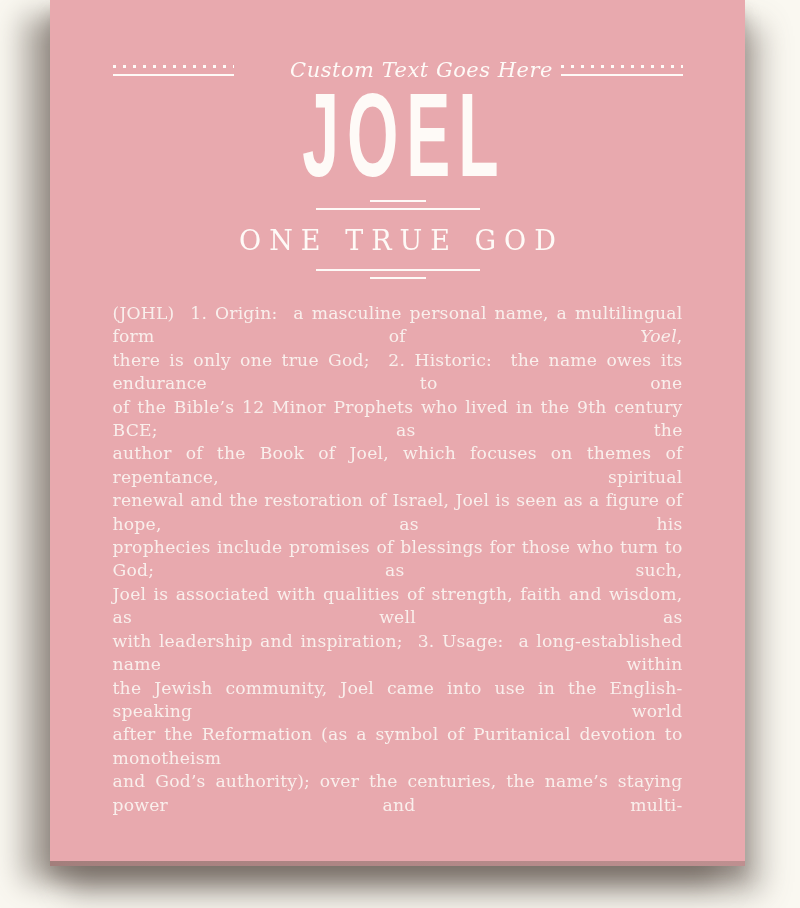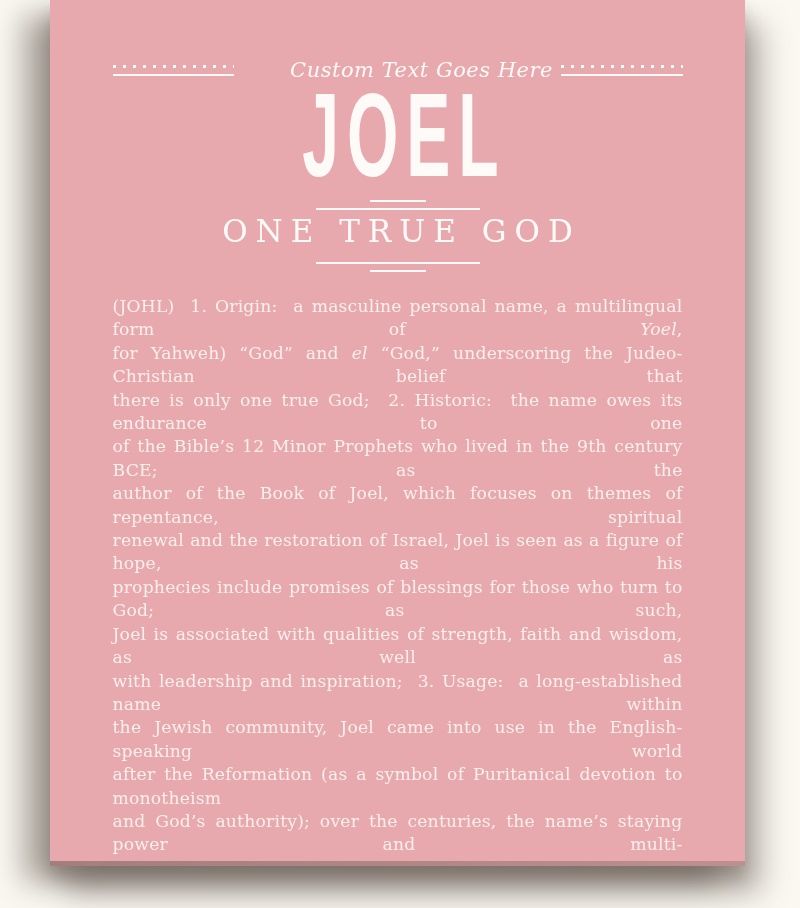--- a/index.html
+++ b/index.html
@@ -53,21 +53,21 @@
   }
 
   
   .dbl{display:flex;flex-direction:column;align-items:center;gap:6px;}
   .dbl .short{width:56px;height:2px;background:var(--white);}
   .dbl .long{width:164px;height:2px;background:var(--white);}
   .div-a{margin-top:20px;}
   .div-b{margin-top:13px;}
 
   .meaning{
-    margin-top:3px;font-size:31px;color:var(--white);
+    margin-top:15px;font-size:27px;color:var(--white);
     letter-spacing:8px;padding-left:8px;white-space:nowrap;
   }
 
   
   .definition{margin-top:23px;width:570px;color:var(--soft);font-size:17.2px;}
   .def-line{
     text-align:justify;text-align-last:justify;-moz-text-align-last:justify;
     line-height:23.4px;letter-spacing:0.2px;
   }
   .def-line i{font-style:italic;}
@@ -102,21 +102,20 @@
 
       <div class="meaning">ONE TRUE GOD</div>
 
       <div class="dbl div-b">
         <div class="long"></div>
         <div class="short"></div>
       </div>
 
       <div class="definition">
           <div class="def-line"><span>(JOHL)&nbsp; 1. Origin:&nbsp; a masculine personal name, a multilingual form of </span><i>Yoel</i><span>,</span></div>
-          <div class="def-line"><span>for Yahweh) “God” and </span><i>el</i><span> “God,” underscoring the Judeo-Christian belief that</span></div>
           <div class="def-line"><span>there is only one true God;&nbsp; 2. Historic:&nbsp; the name owes its endurance to one</span></div>
           <div class="def-line"><span>of the Bible’s 12 Minor Prophets who lived in the 9th century BCE; as the</span></div>
           <div class="def-line"><span>author of the Book of Joel, which focuses on themes of repentance, spiritual</span></div>
           <div class="def-line"><span>renewal and the restoration of Israel, Joel is seen as a figure of hope, as his</span></div>
           <div class="def-line"><span>prophecies include promises of blessings for those who turn to God; as such,</span></div>
           <div class="def-line"><span>Joel is associated with qualities of strength, faith and wisdom, as well as</span></div>
           <div class="def-line"><span>with leadership and inspiration;&nbsp; 3. Usage:&nbsp; a long-established name within</span></div>
           <div class="def-line"><span>the Jewish community, Joel came into use in the English-speaking world</span></div>
           <div class="def-line"><span>after the Reformation (as a symbol of Puritanical devotion to monotheism</span></div>
           <div class="def-line"><span>and God’s authority); over the centuries, the name’s staying power and multi-</span></div>

